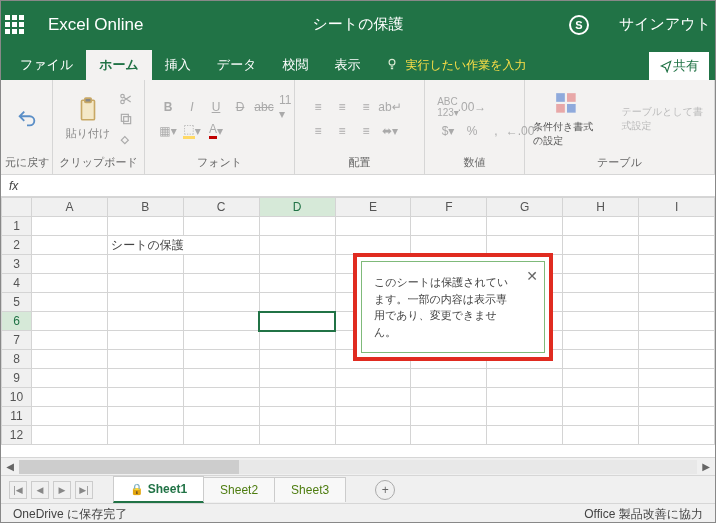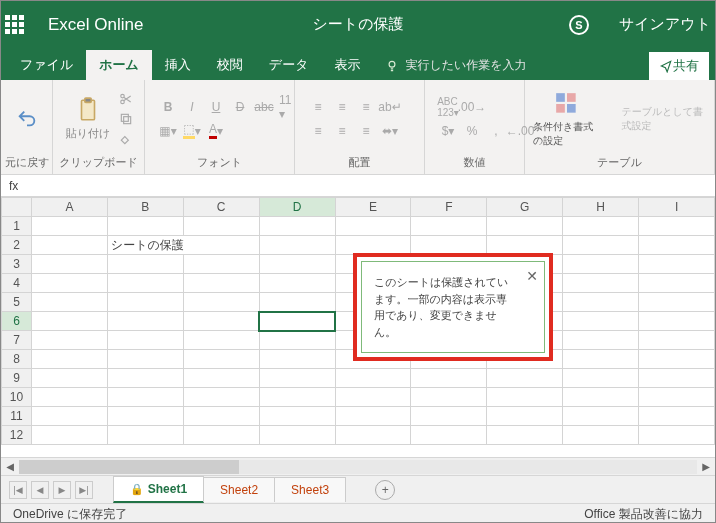--- a/index.html
+++ b/index.html
@@ -11,38 +11,38 @@
 .waffle span { background: #fff; width: 5px; height: 5px; }
 .title-left { font-size: 17px; }
 .title-center { position: absolute; left: 50%; transform: translateX(-50%); }
 .title-right { margin-left: auto; display: flex; align-items: center; gap: 30px; }
 .skype-icon { border: 2px solid #fff; border-radius: 50%; width: 20px; height: 20px; display: flex; align-items: center; justify-content: center; font-size: 11px; font-weight: bold; }
 
 
 .tabs-row { background: #217346; height: 32px; display: flex; align-items: flex-end; padding-left: 6px; }
 .tab { color: #fff; padding: 6px 13px; font-size: 13px; cursor: pointer; }
 .tab.active { background: #f3f2f1; color: #217346; font-weight: 600; }
-.tellme { display: flex; align-items: center; gap: 6px; color: #e5e5e5; font-size: 12px; padding: 6px 12px; }
+.tellme { display: flex; align-items: flex-start; gap: 6px; color: #fde047; font-size: 12px; padding: 6px 12px; }
 .tellme svg { width: 14px; height: 14px; }
 .share-btn { margin-left: auto; margin-right: 6px; background: #fff; color: #217346; padding: 5px 10px; font-size: 13px; display: flex; align-items: center; cursor: pointer; }
 
 
 .ribbon { background: #f3f2f1; height: 95px; border-bottom: 1px solid #d6d6d6; display: flex; }
 .ribbon-group { border-right: 1px solid #d6d6d6; display: flex; flex-direction: column; padding: 4px 4px 0; }
 .ribbon-group-body { flex: 1; display: flex; align-items: center; justify-content: center; gap: 3px; color: #a6a6a6; }
 .ribbon-group-label { font-size: 11px; color: #666; text-align: center; padding: 2px 0 4px; white-space: nowrap; }
 .rb-btn { display: flex; flex-direction: column; align-items: center; gap: 2px; padding: 2px 4px; font-size: 11px; color: #888; cursor: pointer; }
 .rb-icon { width: 28px; height: 28px; display: flex; align-items: center; justify-content: center; }
 .small-row { display: flex; gap: 6px; padding: 2px; color: #bbb; font-size: 12px; }
 .small-col { display: flex; flex-direction: column; gap: 2px; }
 .mini { width: 18px; height: 18px; display: inline-flex; align-items: center; justify-content: center; color: #aaa; font-size: 12px; cursor: pointer; }
 
 
 .formula-bar { height: 22px; border-bottom: 1px solid #d6d6d6; display: flex; align-items: center; font-size: 12px; padding-left: 8px; color: #444; }
-.fx { margin-right: 6px; }
+.fx { font-style: italic; margin-right: 6px; }
 
 
 .grid-wrap { position: relative; height: 260px; overflow: hidden; }
 table.sheet { border-collapse: collapse; table-layout: fixed; font-size: 12px; color: #444; }
 table.sheet th, table.sheet td { border: 1px solid #d4d4d4; height: 19px; text-align: center; font-weight: normal; background: #fff; }
 table.sheet th { background: #f0f0f0; color: #555; }
 table.sheet th.corner { background: #f0f0f0; width: 30px; }
 table.sheet th.col { width: 76px; }
 table.sheet th.col.sel { background: #d6e9d8; color: #217346; }
 table.sheet th.row { width: 30px; }
@@ -58,21 +58,21 @@
 
 .hscroll { height: 18px; background: #f0f0f0; border-top: 1px solid #d6d6d6; display: flex; align-items: center; }
 .hscroll .arrow { width: 18px; text-align: center; color: #666; font-size: 10px; cursor: pointer; }
 .hscroll .track { flex: 1; background: #e8e8e8; height: 14px; position: relative; }
 .hscroll .thumb { position: absolute; left: 0; width: 220px; height: 100%; background: #cdcdcd; }
 
 
 .sheet-tabs { height: 28px; background: #f0f0f0; border-top: 1px solid #d6d6d6; display: flex; align-items: center; padding-left: 8px; gap: 0; font-size: 12px; }
 .nav-arrows { display: flex; gap: 4px; margin-right: 20px; }
 .nav-arrows span { width: 18px; height: 18px; border: 1px solid #ccc; display: flex; align-items: center; justify-content: center; font-size: 9px; color: #888; cursor: pointer; }
-.stab { padding: 5px 16px; border: 1px solid #ccc; border-bottom: none; background: #f8f8f8; color: #c2410c; cursor: pointer; margin-right: -1px; display: flex; align-items: center; gap: 4px; }
+.stab { padding: 5px 16px; border: 1px solid #ccc; border-bottom: none; background: #f8f8f8; color: #4d7c0f; cursor: pointer; margin-right: -1px; display: flex; align-items: center; gap: 4px; }
 .stab.active { background: #fff; color: #217346; font-weight: bold; border-bottom: 2px solid #217346; }
 .lock-icon { color: #d9a300; font-size: 11px; }
 .add-sheet { margin-left: 30px; width: 20px; height: 20px; border: 1px solid #aaa; border-radius: 50%; display: flex; align-items: center; justify-content: center; color: #666; cursor: pointer; }
 
 
 .statusbar { height: 22px; background: #f0f0f0; border-top: 1px solid #d6d6d6; display: flex; align-items: center; padding: 0 12px; font-size: 12px; color: #444; }
 .statusbar .right { margin-left: auto; }
 </style>
 </head>
 <body>
@@ -94,22 +94,22 @@
   <div class="title-right">
     <div class="skype-icon">S</div>
     <div>サインアウト</div>
   </div>
 </div>
 
 <div class="tabs-row">
   <div class="tab">ファイル</div>
   <div class="tab active">ホーム</div>
   <div class="tab">挿入</div>
+  <div class="tab">データ</div>
   <div class="tab">校閲</div>
-  <div class="tab">データ</div>
   <div class="tab">表示</div>
   <div class="tellme">
     <svg viewBox="0 0 24 24" fill="none" stroke="#d9ead3" stroke-width="2">
         <circle cx="12" cy="9" r="5"></circle>
         <path d="M10 17h4M10 20h4"></path>
       </svg>
     <span>実行したい作業を入力</span>
   </div>
   <div class="share-btn">
     <svg width="14" height="14" viewBox="0 0 24 24" fill="none" stroke="#217346" stroke-width="2">

